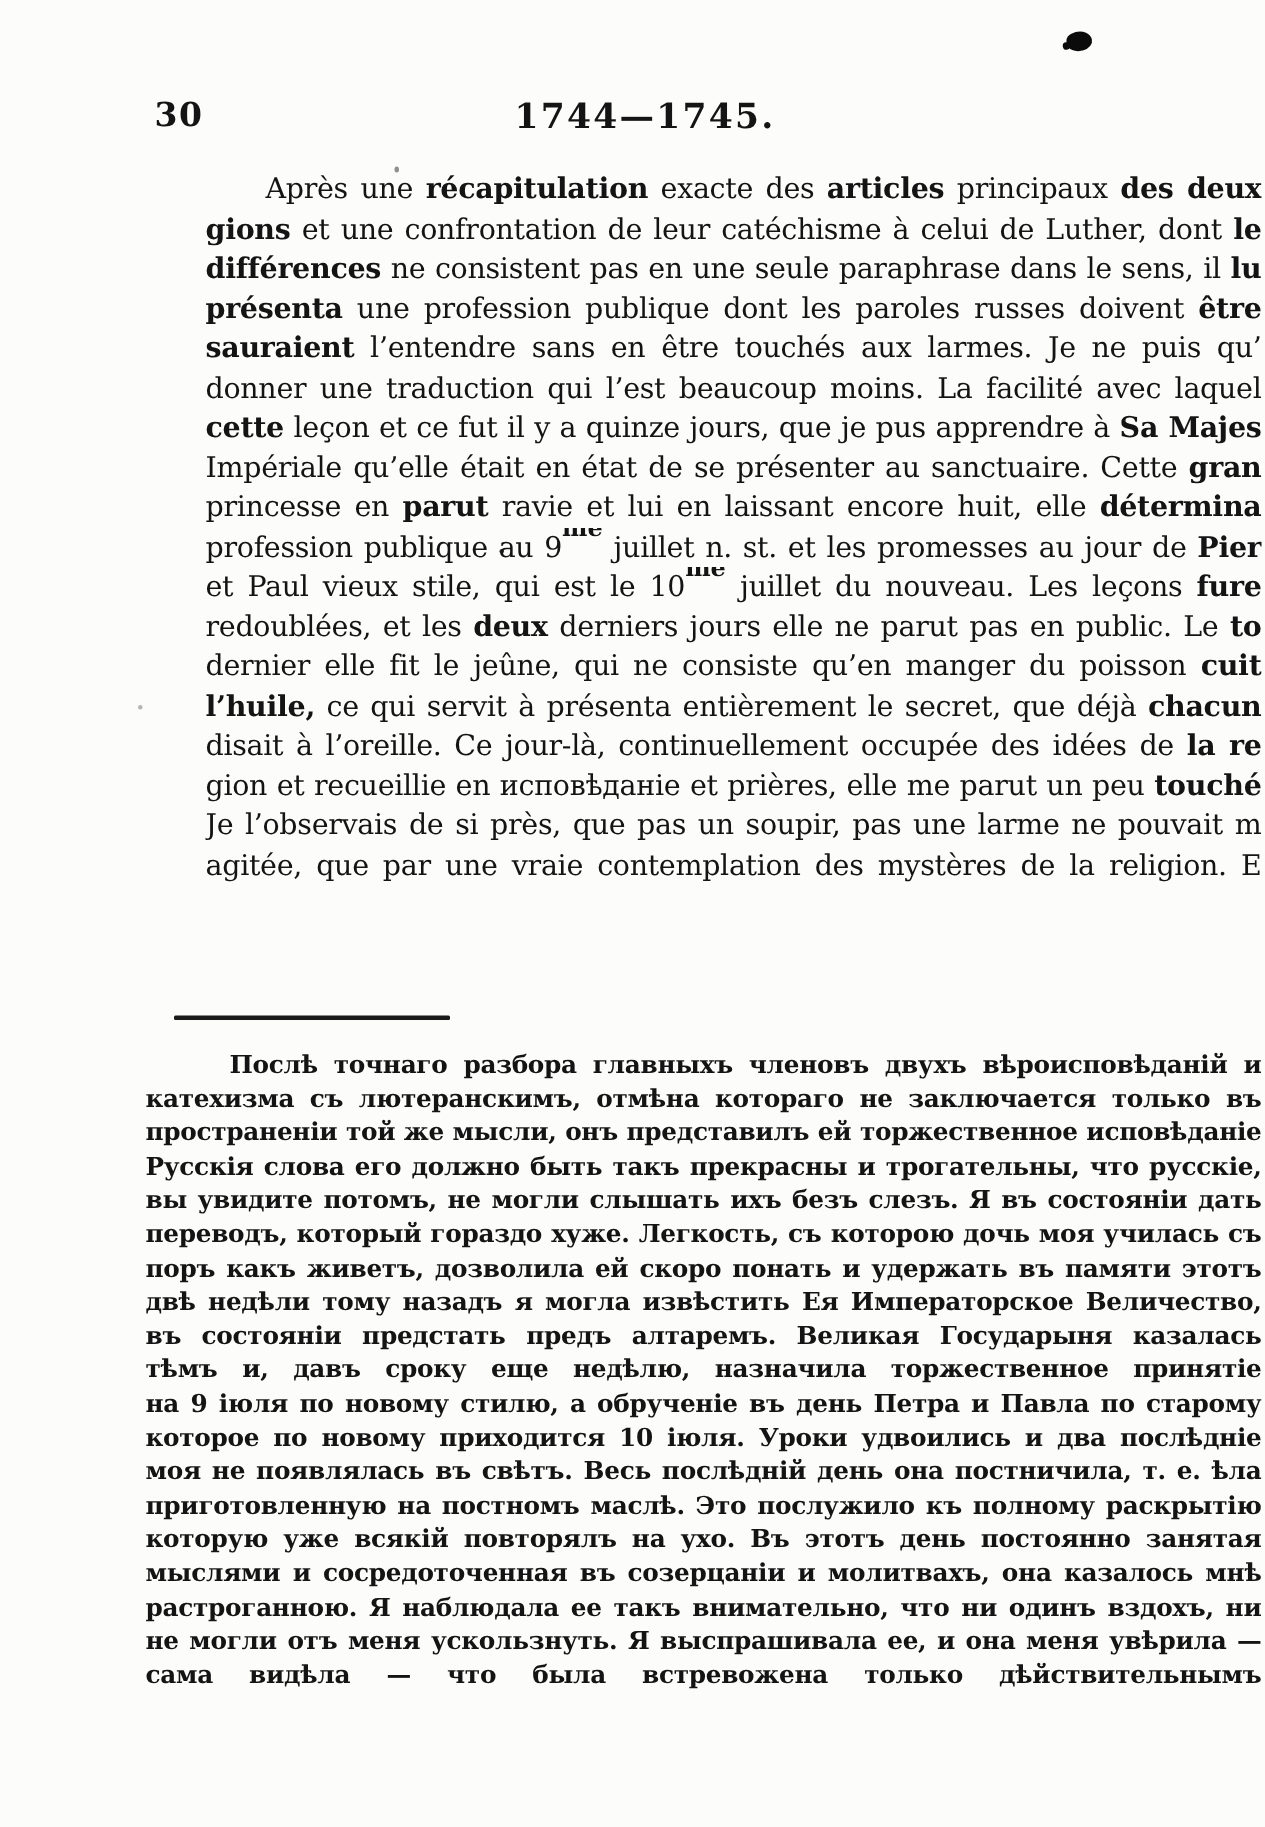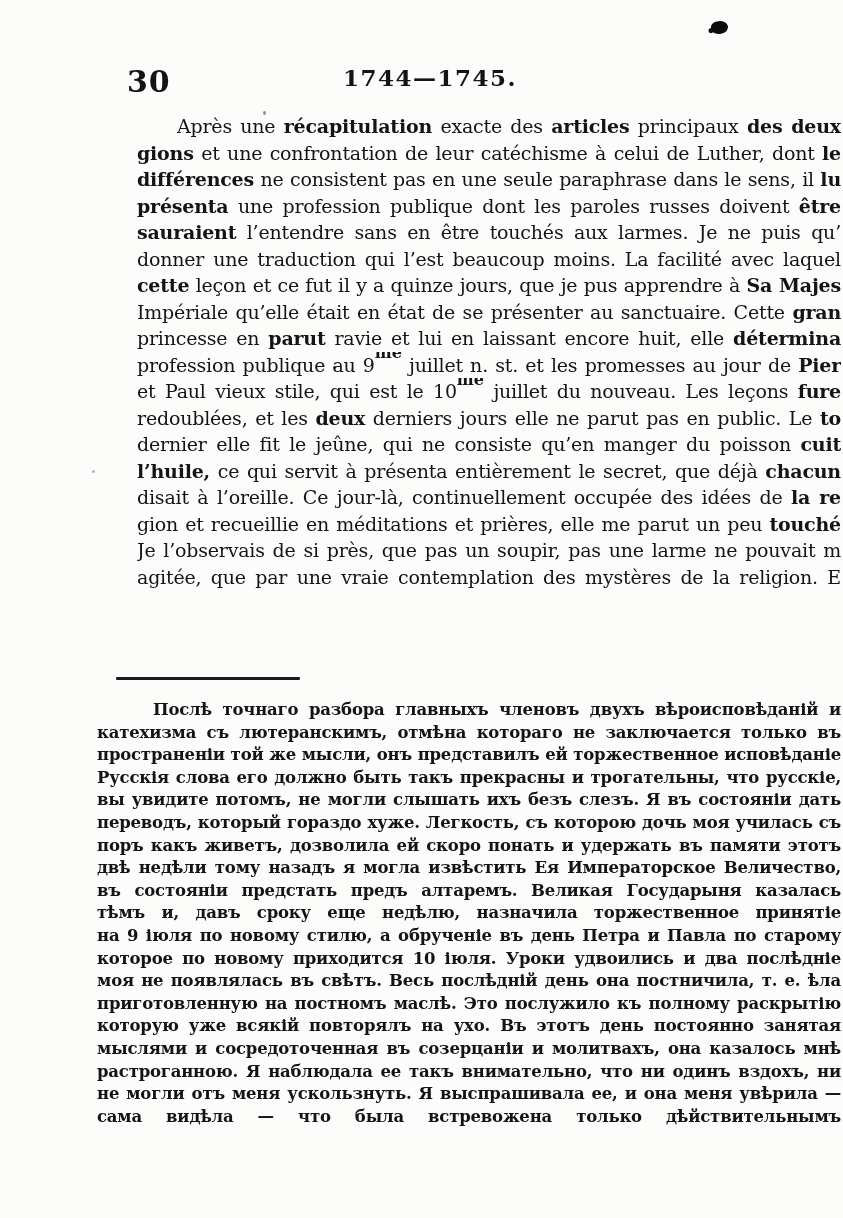--- a/index.html
+++ b/index.html
@@ -6,21 +6,21 @@
   body{
     width:843px;height:1218px;
     position:relative;overflow:hidden;
     background:#fcfcfb;
     color:#141414;
     font-family:"DejaVu Serif", serif;
   }
   .page{position:absolute;inset:0;}
   .pagenum{
     position:absolute;left:103px;top:64px;
-    font-size:30px;font-weight:700;letter-spacing:1px;margin-left:24px;
+    font-size:22px;font-weight:700;letter-spacing:1px;
   }
   .runhead{
     position:absolute;left:0;top:64px;width:860px;
     text-align:center;
     font-size:23px;font-weight:700;letter-spacing:1.5px;
   }
   .body-text{
     position:absolute;left:97px;top:113px;width:744px;
   }
   .body-text .line{
@@ -88,21 +88,21 @@
       <div class="line"><span>donner une traduction qui l’est beaucoup moins. La facilité avec laquel</span></div>
       <div class="line"><span class="b">cette</span><span> leçon et ce fut il y a quinze jours, que je pus apprendre à </span><span class="b">Sa Majes</span></div>
       <div class="line"><span>Impériale qu’elle était en état de se présenter au sanctuaire. Cette </span><span class="b">gran</span></div>
       <div class="line"><span>princesse en </span><span class="b">parut</span><span> ravie et lui en laissant encore huit, elle </span><span class="b">détermina</span></div>
       <div class="line"><span>profession publique au 9</span><sup>me</sup><span> juillet n. st. et les promesses au jour de </span><span class="b">Pier</span></div>
       <div class="line"><span>et Paul vieux stile, qui est le 10</span><sup>me</sup><span> juillet du nouveau. Les leçons </span><span class="b">fure</span></div>
       <div class="line"><span>redoublées, et les </span><span class="b">deux</span><span> derniers jours elle ne parut pas en public. Le </span><span class="b">to</span></div>
       <div class="line"><span>dernier elle fit le jeûne, qui ne consiste qu’en manger du poisson </span><span class="b">cuit</span></div>
       <div class="line"><span class="b">l’huile,</span><span> ce qui servit à présenta entièrement le secret, que déjà </span><span class="b">chacun</span></div>
       <div class="line"><span>disait à l’oreille. Ce jour-là, continuellement occupée des idées de </span><span class="b">la re</span></div>
-      <div class="line"><span>gion et recueillie en méditations et prières, elle me parut un peu </span><span class="b">touché</span></div>
+      <div class="line"><span>gion et recueillie en исповѣданіе et prières, elle me parut un peu </span><span class="b">touché</span></div>
       <div class="line"><span>Je l’observais de si près, que pas un soupir, pas une larme ne pouvait m</span></div>
       <div class="line"><span>agitée, que par une vraie contemplation des mystères de la religion.  E</span></div>
     </div>
 
   <div class="footnote-rule" style="background: rgb(27, 27, 27);"></div>
 
   <div class="footnote-text" id="footnote-text">
       <div class="line indent">Послѣ точнаго разбора главныхъ членовъ двухъ вѣроисповѣданій и сличенія и</div>
       <div class="line">катехизма съ лютеранскимъ, отмѣна котораго не заключается только въ одномъ р</div>
       <div class="line">пространеніи той же мысли, онъ представилъ ей торжественное исповѣданіе вѣр</div>

